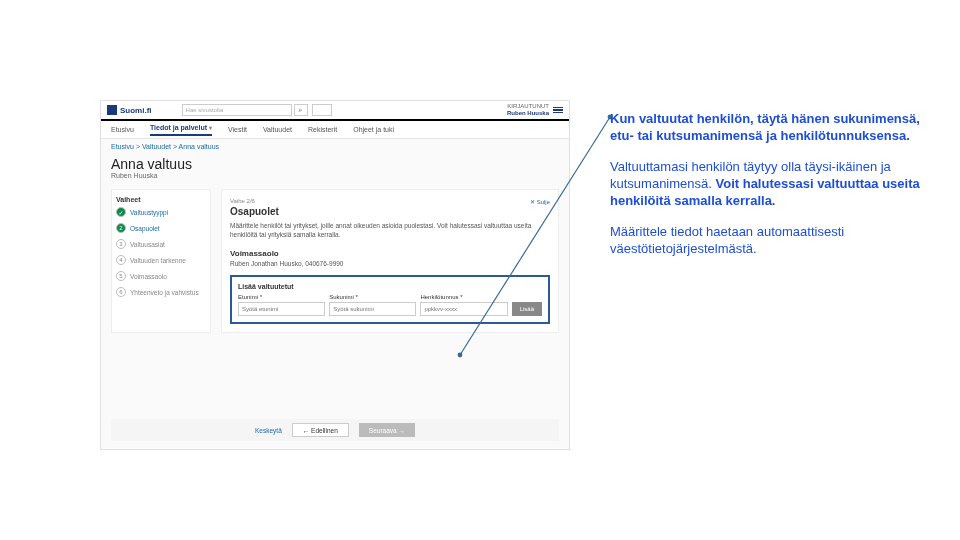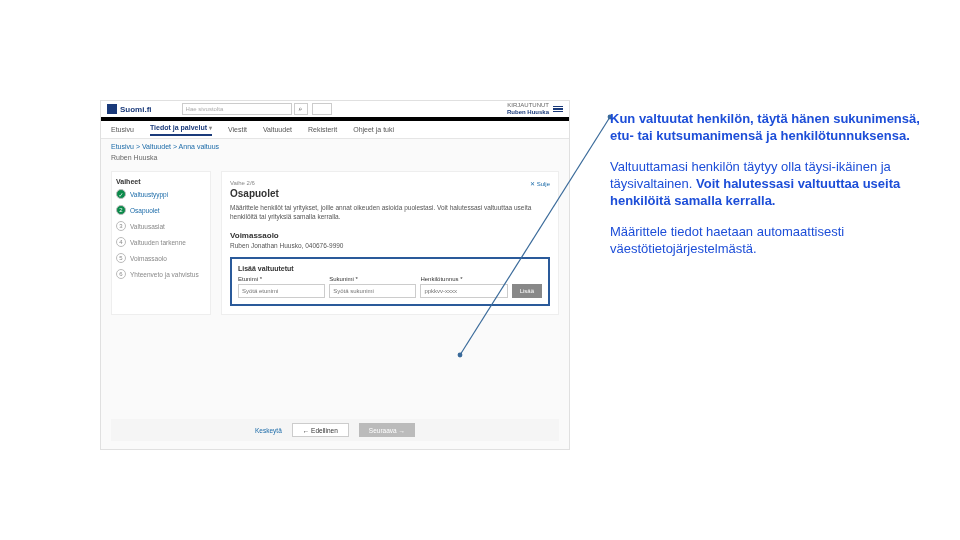--- a/index.html
+++ b/index.html
@@ -7,21 +7,21 @@
   .slide { position: relative; width: 960px; height: 540px; }
   .screenshot {
     position: absolute;
     left: 100px; top: 100px;
     width: 470px; height: 350px;
     border: 1px solid #e0e0e0;
     background: #fafafa;
     font-size: 7px;
     color: #333;
   }
-  .topbar { height: 20px; background: #fff; border-bottom: 4px solid #000000; display:flex; align-items:center; padding:0 6px; }
+  .topbar { height: 20px; background: #fff; border-bottom: 2px solid #000000; display:flex; align-items:center; padding:0 6px; }
   .logo { width:10px; height:10px; background:#1a3a7a; margin-right:3px; }
   .brand { font-weight:bold; color:#1a3a7a; font-size:8px; }
   .searchbox { margin-left:30px; width:110px; height:12px; border:1px solid #ccc; display:flex; align-items:center; padding:0 3px; color:#aaa; font-size:6px; }
   .searchbtn { width:14px; height:12px; border:1px solid #ccc; margin-left:2px; display:flex; align-items:center; justify-content:center; }
   .langbox { width:20px; height:12px; border:1px solid #ccc; margin-left:4px; }
   .userarea { margin-left:auto; display:flex; align-items:center; gap:4px; }
   .userinfo { text-align:right; font-size:6px; line-height:7px; color:#666; }
   .userinfo .n { color:#1a3a7a; font-weight:bold; }
   .menuicon { display:flex; flex-direction:column; gap:1px; }
   .menuicon span { width:10px; height:1.5px; background:#1a3a7a; display:block; }
@@ -93,20 +93,21 @@
     <div class="navbar">
       <span>Etusivu</span>
       <span class="active"><span>Tiedot ja palvelut</span> <span class="chev">▾</span></span>
       <span>Viestit</span>
       <span>Valtuudet</span>
       <span>Rekisterit</span>
       <span>Ohjeet ja tuki</span>
     </div>
 
     <div class="breadcrumb">Etusivu &gt; Valtuudet &gt; Anna valtuus</div>
+    <div class="pagetitle">Anna valtuus</div>
     <div class="subtitle">Ruben Huuska</div>
 
     <div class="content">
       <div class="steps">
         <h>Vaiheet</h>
         <div class="step done">
             <span class="c">✓</span>
             <span>Valtuustyyppi</span>
           </div>
         <div class="step cur">
@@ -173,18 +174,18 @@
         <marker id="dot" markerWidth="6" markerHeight="6" refX="3" refY="3">
           <circle cx="3" cy="3" r="2" fill="#3a6a9a"></circle>
         </marker>
       </defs>
     <line x1="610" y1="117" x2="460" y2="355" stroke="#3a6a9a" stroke-width="1.2" marker-start="url(#dot)" marker-end="url(#dot)"></line>
   </svg>
 
   <div class="annotations">
     <div class="para bold">Kun valtuutat henkilön, täytä hänen sukunimensä, etu- tai kutsumanimensä ja henkilötunnuksensa.</div>
     <div class="para">
-      <span>Valtuuttamasi henkilön täytyy olla täysi-ikäinen ja täysivaltainen. </span><span class="bold">Voit halutessasi valtuuttaa useita henkilöitä samalla kerralla.</span>
+      <span>Valtuuttamasi henkilön täytyy olla täysi-ikäinen ja kutsumanimensä. </span><span class="bold">Voit halutessasi valtuuttaa useita henkilöitä samalla kerralla.</span>
     </div>
     <div class="para">Määrittele tiedot haetaan automaattisesti väestötietojärjestelmästä.</div>
   </div>
 
 </div>
 
 </body></html>

